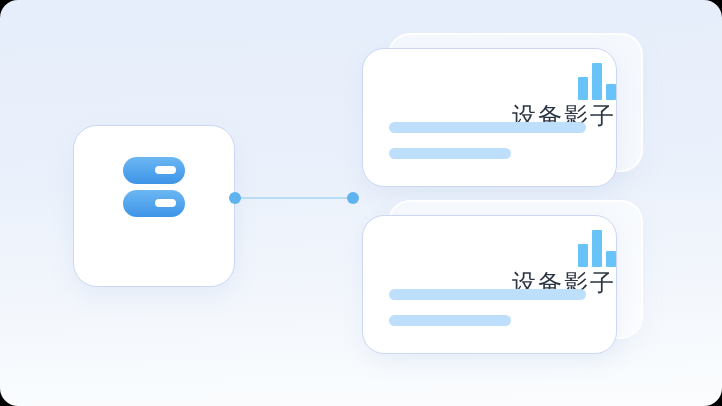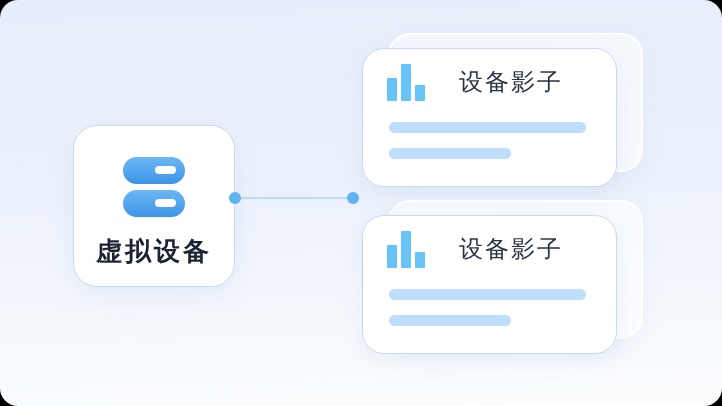--- a/index.html
+++ b/index.html
@@ -106,23 +106,24 @@
     background: #ffffff;
     border: 1.5px solid #ccd7f3;
     border-radius: 22px;
     box-shadow: 0 8px 22px rgba(120,150,210,0.10);
   }
   .card.top    { top: 48px; }
   .card.bottom { top: 215px; }
 
   .card-header {
     display: flex;
-    align-items: center;
+    align-items: flex-end;
     margin: 14px 0 0 24px;
     height: 38px;
+    flex-direction: column;
   }
   .bar-icon {
     display: flex;
     align-items: flex-end;
     gap: 4px;
     height: 37px;
   }
   .bar {
     width: 10px;
     background: #68c4f8;
@@ -155,21 +156,20 @@
 
   <div class="device-box">
     <div class="server-icon">
       <div class="server-pill">
         <span class="server-dash"></span>
       </div>
       <div class="server-pill">
         <span class="server-dash"></span>
       </div>
     </div>
-    <div class="device-box-label">虚拟设备</div>
   </div>
 
   <div class="connector-line"></div>
   <div class="connector-dot left"></div>
   <div class="connector-dot right"></div>
 
   <div class="card-back top"></div>
   <div class="card top">
     <div class="card-header">
       <div class="bar-icon">

